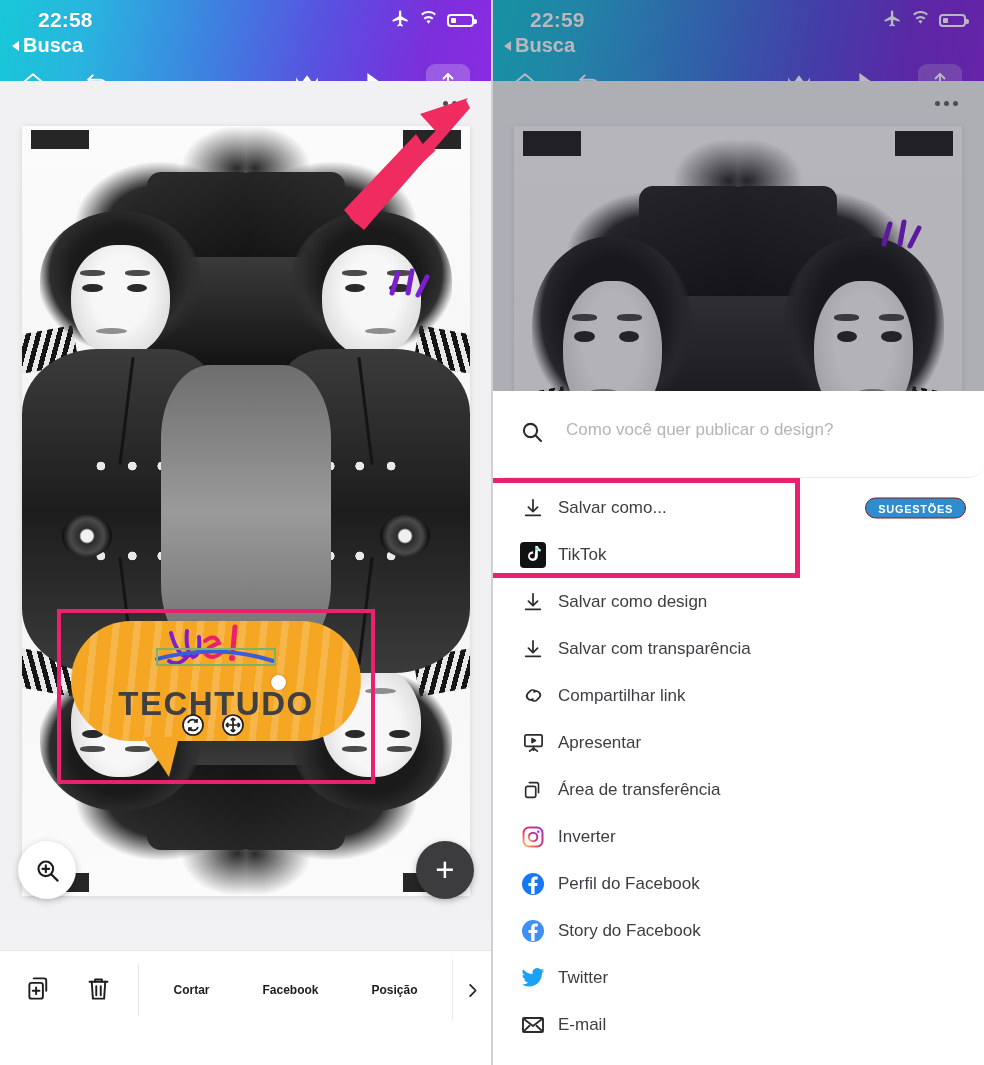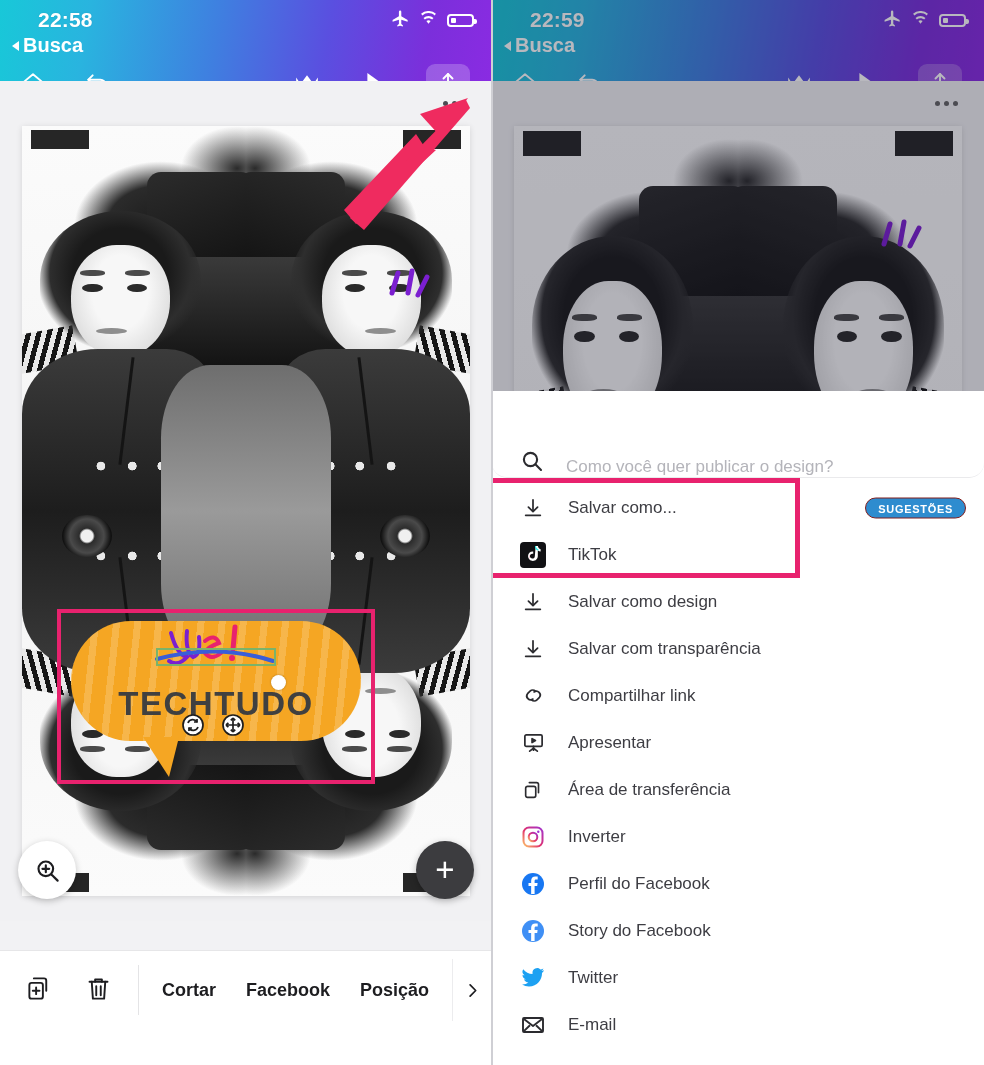--- a/index.html
+++ b/index.html
@@ -318,51 +318,51 @@
     position: absolute; left: 0; right: 0; bottom: 0;
     height: 115px;
     background: #ffffff;
     border-top: 1px solid #e6e6e8;
     display: flex; align-items: flex-start;
   }
   .bb-inner { display: flex; align-items: center; height: 78px; width: 100%; }
   .bb-icons { display: flex; align-items: center; gap: 32px; padding: 0 26px; }
   .bb-sep { width: 1px; height: 50px; background: #e4e4e6; }
   .bb-labels { display: flex; align-items: center; flex: 1; justify-content: space-around; padding: 0 8px; }
-  .bb-label { font-size: 18px; font-weight: bold; color: #1d1d20; }
+  .bb-label { font-size: 12px; font-weight: bold; color: #1d1d20; }
   .bb-chev {
     width: 40px; height: 62px;
     display: flex; align-items: center; justify-content: center;
     border-left: 1px solid #ececee;
     color: #1d1d20;
   }
 
   
   .sheet {
     position: absolute; left: 0; right: 0; top: 420px; bottom: 0;
     background: #ffffff;
     z-index: 6;
   }
   .searchrow {
-    display: flex; align-items: flex-end;
+    display: flex; align-items: flex-start;
     height: 58px;
     padding: 0 28px;
     gap: 22px;
     border-bottom: 1px solid #eaeaec;
     border-radius: 15px;
   }
   .searchrow .sph {
     font-size: 17px; color: #b4b4ba;
   }
   .menu { padding-top: 6px; }
   .menu-item {
     display: flex; align-items: center;
     height: 47px;
     padding: 0 28px;
-    gap: 22px;
+    gap: 12px;
     position: relative;
   }
   .menu-item .label {
     font-size: 17px; color: #3d3d43;
   }
   .mi-icon {
     width: 26px; height: 26px;
     display: flex; align-items: center; justify-content: center;
     flex: 0 0 26px;
   }

